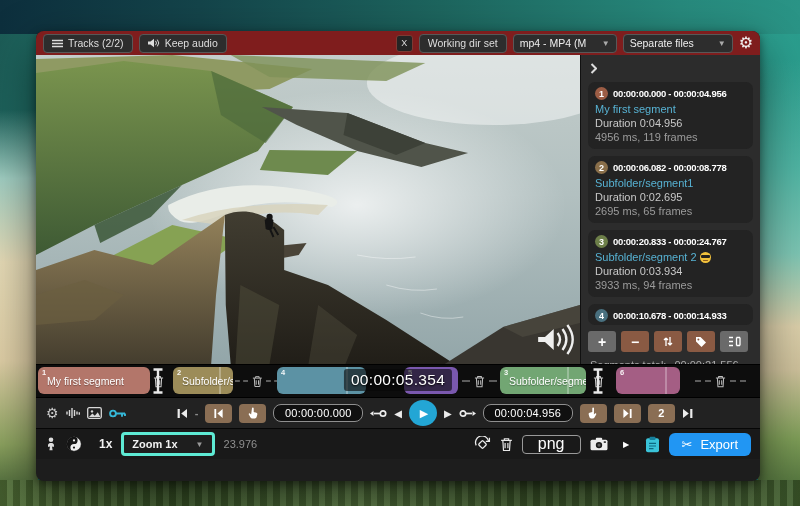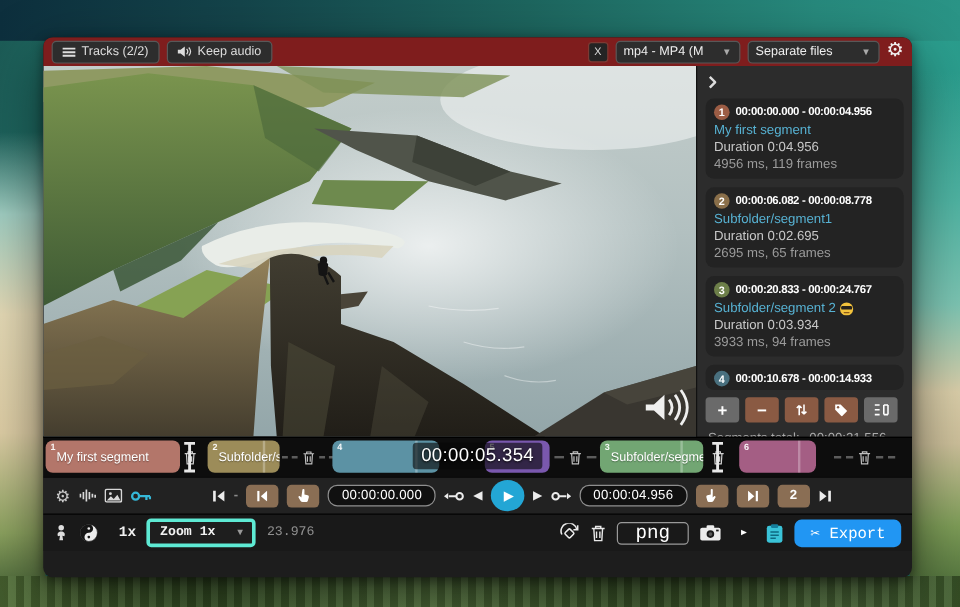--- a/index.html
+++ b/index.html
@@ -68,21 +68,21 @@
   .tseg.hasline::after{content:'';position:absolute;top:0;bottom:0;right:20%;width:2px;background:rgba(255,255,255,.28);}
   .tl-marker{position:absolute;top:2px;width:16px;height:28px;display:flex;align-items:center;justify-content:center;}
   .tl-marker svg.ibar{position:absolute;inset:0;margin:auto;}
   .tl-group{position:absolute;top:2px;height:28px;display:flex;align-items:center;gap:4px;justify-content:center;}
   .tl-dash{border-top:2px dashed #5c5c5c;width:13px;height:0;}
   .tl-time{position:absolute;left:50%;top:4px;transform:translateX(-50%);background:rgba(8,8,8,.62);
            color:#fff;font-size:15.5px;font-weight:500;padding:2px 7px;border-radius:3px;z-index:6;
            white-space:nowrap;text-shadow:0 1px 2px #000;letter-spacing:.3px;}
   
   .ctrl1{flex:0 0 30px;background:#222;display:flex;align-items:center;padding:0 10px;gap:7px;border-top:1px solid #000;}
-  .ctrl2{flex:0 0 30px;background:#191919;display:flex;align-items:center;padding:0 9px;gap:9px;border-top:1px solid #060606;font-family:Liberation Mono, monospace;}
+  .ctrl2{flex:0 0 30px;background:#191919;display:flex;align-items:center;padding:0 9px;gap:9px;border-top:1px solid #060606;}
   .icn{display:inline-flex;align-items:center;justify-content:center;line-height:1;}
   .cbtn{height:19px;min-width:19px;padding:0 4px;background:#8a6e54;border-radius:4px;display:inline-flex;
         align-items:center;justify-content:center;color:#fff;font-size:11px;font-weight:bold;}
   .timebox{height:16px;border:1px solid #8f8f8f;border-radius:8px;background:#101010;color:#fff;font-size:11px;
            display:inline-flex;align-items:center;justify-content:center;padding:0 8px;min-width:72px;letter-spacing:.2px;}
   .playbtn{width:26px;height:26px;border-radius:50%;background:#23a6d5;display:inline-flex;align-items:center;
            justify-content:center;color:#fff;font-size:11px;padding-left:2px;flex:0 0 26px;}
   .tri{color:#ececec;font-size:10px;}
   .dash-sm{color:#8a8a8a;font-size:11px;font-weight:bold;}
   .speed{color:#f2f2f2;font-size:12px;font-weight:bold;}
@@ -126,20 +126,21 @@
       <div class="tb-btn">
         <span class="icn">
           <svg width="12" height="10" viewBox="0 0 12 10">
               <path d="M0 3.5h2.5L6 .8v8.4L2.5 6.5H0z" fill="#ddd"></path>
               <path d="M7.5 2.8q2 2.2 0 4.4M9.3 1.6q3 3.4 0 6.8" stroke="#ddd" fill="none" stroke-width="1"></path>
             </svg>
         </span>
         <span>Keep audio</span>
       </div>
       <div class="tb-x">X</div>
+      <div class="tb-btn">Working dir set</div>
       <div class="tb-sel" style="width:90px;">
         <span style="overflow:hidden;">mp4 - MP4 (M</span>
         <span class="arr">▼</span>
       </div>
       <div class="tb-sel" style="width:96px;">
         <span>Separate files</span>
         <span class="arr">▼</span>
       </div>
       <div class="gear icn">⚙</div>
     </div>

